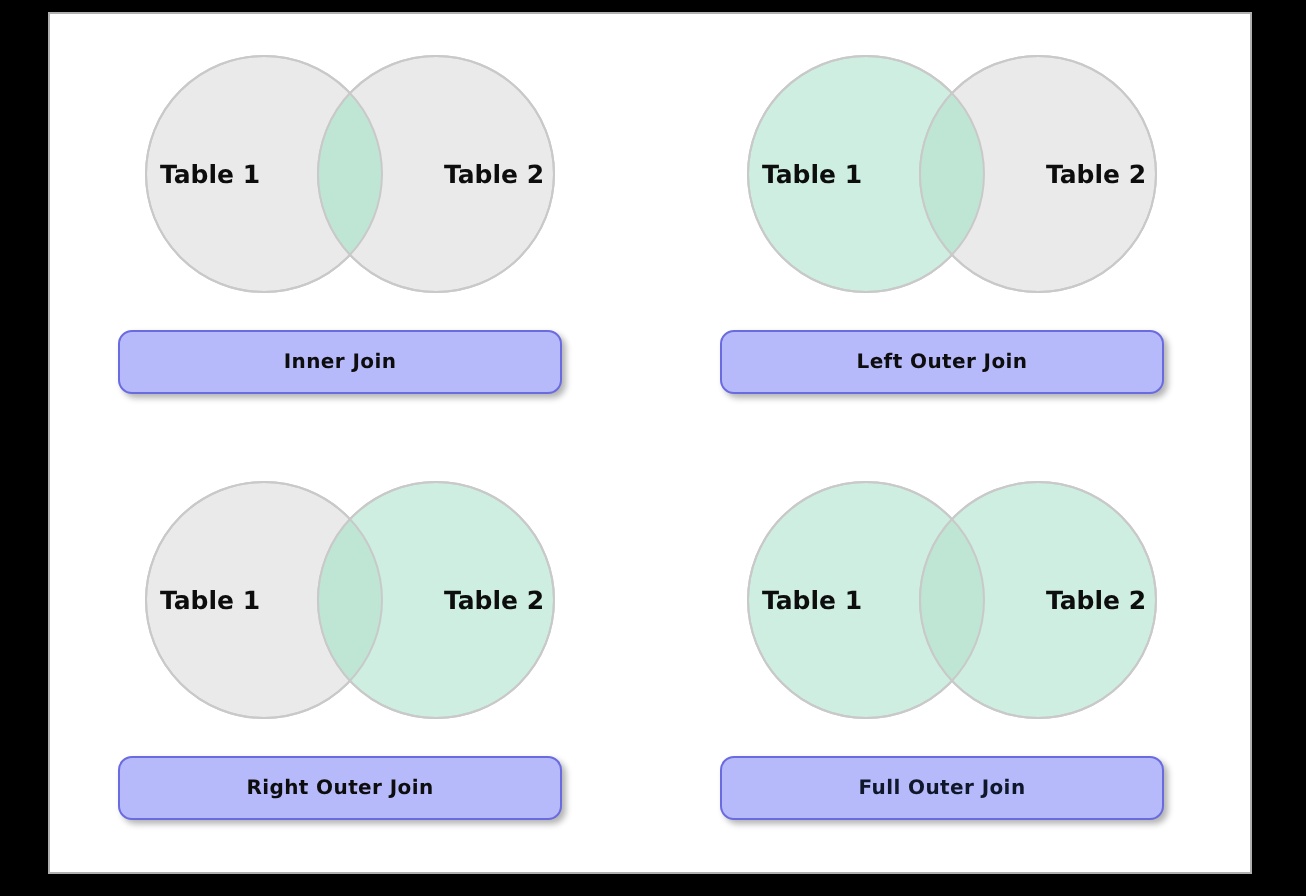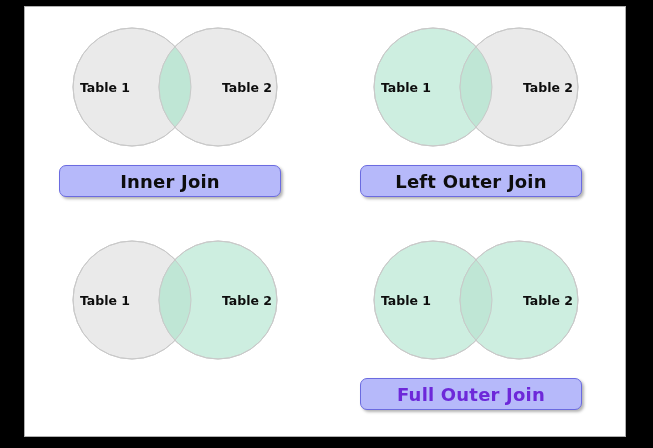--- a/index.html
+++ b/index.html
@@ -94,21 +94,21 @@
     border-radius: 7px;
     box-sizing: border-box;
     display: flex;
     align-items: center;
     justify-content: center;
     box-shadow: 2px 2px 3px rgba(0,0,0,0.30);
     cursor: pointer;
   }
   .join-button-label {
     font-family: "DejaVu Sans", sans-serif;
-    font-size: 18px;
+    font-size: 10px;
     font-weight: bold;
     color: #0d0d0d;
     letter-spacing: 0.2px;
     white-space: nowrap;
   }
 </style>
 </head>
 <body style="background: rgb(0, 0, 0);">
 
 <div id="stage">
@@ -171,39 +171,42 @@
             </defs>
             <circle class="circle-outline" cx="107" cy="78" r="59" fill="#eaeaea" stroke="#c9c9c9"></circle>
             <circle class="circle-outline" cx="193" cy="78" r="59" fill="#cdeee0" stroke="#c9c9c9"></circle>
             <circle cx="193" cy="78" r="59" clip-path="url(#clipL2)" stroke="none" fill="#bfe6d5"></circle>
             <circle class="circle-outline" cx="107" cy="78" r="59" fill="none" stroke="#c9c9c9"></circle>
             <circle class="circle-outline" cx="193" cy="78" r="59" fill="none" stroke="#c9c9c9"></circle>
             <text class="venn-label" x="80" y="79" fill="#0d0d0d">Table 1</text>
             <text class="venn-label" x="222" y="79" fill="#0d0d0d">Table 2</text>
           </svg>
         </div>
+        <div class="join-button" style="background: rgb(182, 185, 250); border-color: rgb(107, 107, 224);">
+          <span class="join-button-label" style="color: rgb(13, 13, 13);">Right Outer Join</span>
+        </div>
       </div>
 
       <div class="join-cell cell-r1c1">
         <div class="venn">
           <svg viewBox="0 0 301 150" xmlns="http://www.w3.org/2000/svg">
             <defs>
               <clipPath id="clipL3">
                   <circle cx="107" cy="78" r="59"></circle>
                 </clipPath>
             </defs>
             <circle class="circle-outline" cx="107" cy="78" r="59" fill="#cdeee0" stroke="#c9c9c9"></circle>
             <circle class="circle-outline" cx="193" cy="78" r="59" fill="#cdeee0" stroke="#c9c9c9"></circle>
             <circle cx="193" cy="78" r="59" clip-path="url(#clipL3)" stroke="none" fill="#bfe6d5"></circle>
             <circle class="circle-outline" cx="107" cy="78" r="59" fill="none" stroke="#c9c9c9"></circle>
             <circle class="circle-outline" cx="193" cy="78" r="59" fill="none" stroke="#c9c9c9"></circle>
             <text class="venn-label" x="80" y="79" fill="#0d0d0d">Table 1</text>
             <text class="venn-label" x="222" y="79" fill="#0d0d0d">Table 2</text>
           </svg>
         </div>
         <div class="join-button" style="background: rgb(182, 185, 250); border-color: rgb(107, 107, 224);">
-          <span class="join-button-label" style="color: #6d28d9;">Full Outer Join</span>
+          <span class="join-button-label" style="color: #0f172a;">Full Outer Join</span>
         </div>
       </div>
 
     </div>
   </div>
 </div>
 
 </body></html>

